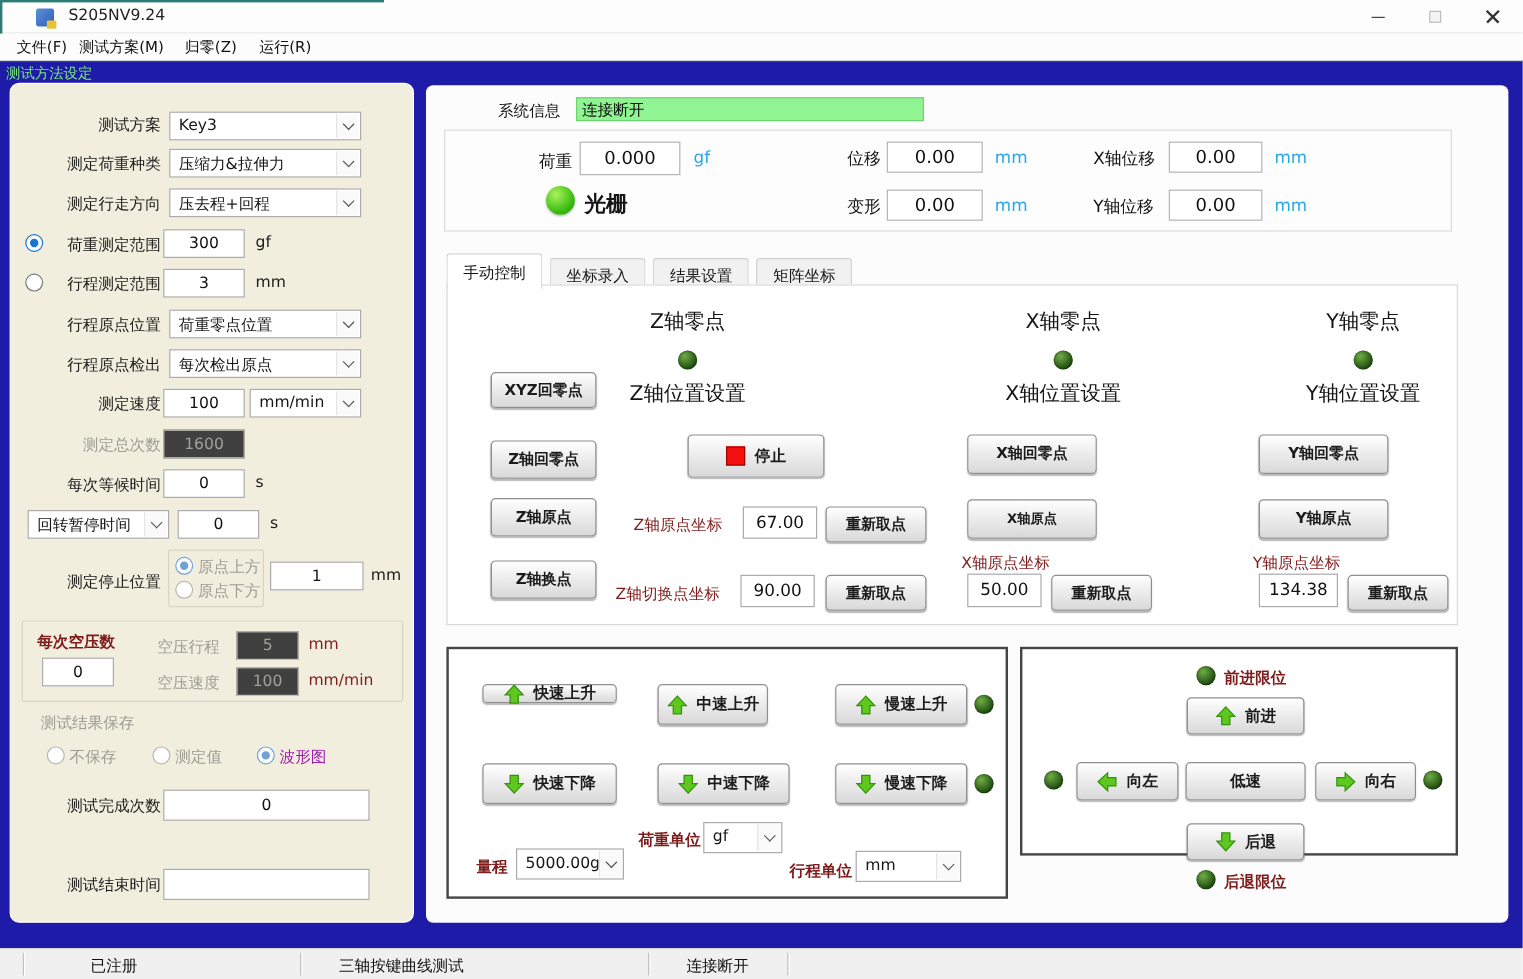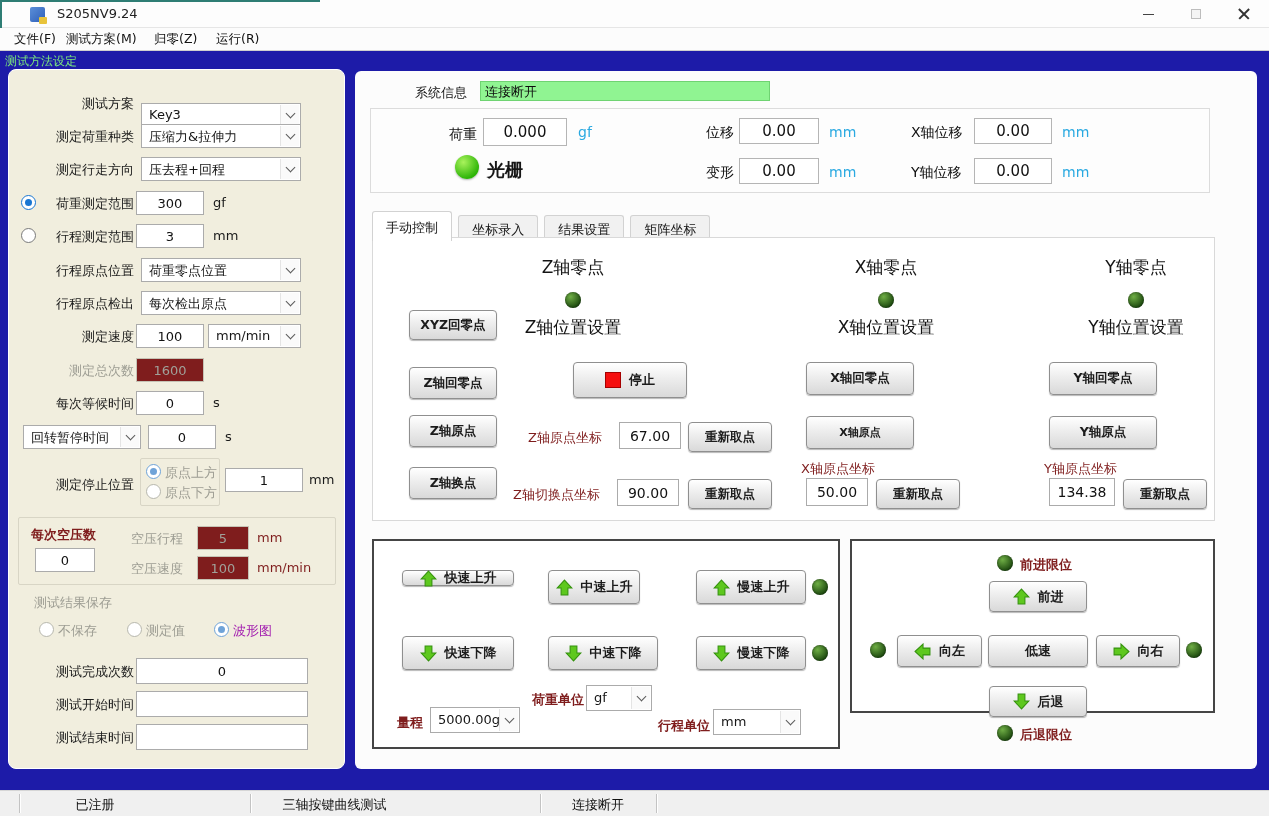--- a/index.html
+++ b/index.html
@@ -27,21 +27,21 @@
 .menubar { position:absolute; left:0; top:28px; width:1269px; height:22px; background:#fcfcfc; }
 .menu-item { position:absolute; top:2px; height:18px; padding:1px 6px; font-size:12.5px; color:#111; }
 
 .main { position:absolute; left:0; top:50px; width:1269px; height:740px; background:#1d1ba8; border-top:1px solid #cfcfcf; }
 .subheader { position:absolute; left:5px; top:2px; font-size:12px; color:#7ce87c; }
 
 .left-panel { position:absolute; left:8px; top:18px; width:337px; height:700px; background:#f1eede; border:1px solid #ffffff; border-radius:8px; }
 .lab { position:absolute; left:0; width:125px; text-align:right; font-size:13px; color:#1a1a1a; }
 .lab.gray { color:#9d9d93; }
 .tinput { position:absolute; height:24px; background:#fff; border:1px solid #ababab; text-align:center; font:inherit; color:#111; padding:0 2px; }
-.tinput.dis { background:#7f1d1d; border-color:#c6c3b5; color:#a0a099;text-align:center; }
+.tinput.dis { background:#404040; border-color:#c6c3b5; color:#a0a099;text-align:center; }
 .unit { position:absolute; font-size:13px; color:#1a1a1a; }
 .combo { position:absolute; height:24px; background:#fff; border:1px solid #ababab; }
 .combo-val { position:absolute; left:7px; top:3px; font-size:13px; white-space:nowrap; }
 .combo-btn { position:absolute; right:1px; top:1px; bottom:1px; width:19px; background:#fafafa; border-left:1px solid #e4e4e4; display:flex; align-items:center; justify-content:center; }
 .chev { width:7px; height:7px; border-right:1.6px solid #5a5a5a; border-bottom:1.6px solid #5a5a5a; transform:rotate(45deg); margin-top:-4px; }
 .radio { position:absolute; width:15px; height:15px; border-radius:50%; border:1px solid #7a7a7a; background:#fff; }
 .radio.sel { border-color:#1976d2; }
 .radio.sel::after { content:""; position:absolute; left:3px; top:3px; right:3px; bottom:3px; border-radius:50%; background:#1976d2; }
 .radio.dis { border-color:#b7b7ad; }
 .radio.dis.sel { border-color:#6fa3d8; } .radio.dis.sel::after { background:#6fa3d8; }
@@ -111,21 +111,21 @@
   <span class="menu-item" style="left:210px">运行(R)</span>
 </div>
 
 <div class="main">
   <div class="subheader">测试方法设定</div>
 
   <div class="left-panel">
 
     <div style="position:absolute;top:21px;left:0;right:0;height:24px">
       <span class="lab" style="top:4px">测试方案</span>
-      <div class="combo" style="left:132px;width:160px;top:12px">
+      <div class="combo" style="left:132px;width:160px;top:2px">
         <span class="combo-val">Key3</span>
         <span class="combo-btn">
             <i class="chev"></i>
           </span>
       </div>
     </div>
 
     <div style="position:absolute;top:54px;left:0;right:0;height:24px">
       <span class="lab" style="top:4px">测定荷重种类</span>
       <div class="combo" style="left:132px;width:160px;top:0">
@@ -242,24 +242,20 @@
       <span class="radio dis" style="left:118px;top:3px"></span>
       <span class="rlabel" style="left:137px;top:3px;color:#9d9d93">测定值</span>
       <span class="radio sel dis" style="left:205px;top:3px"></span>
       <span class="rlabel" style="left:224px;top:3px;color:#a21caf">波形图</span>
     </div>
 
     <div style="position:absolute;top:588px;left:0;right:0;height:26px">
       <span class="lab" style="top:5px">测试完成次数</span>
       <input class="tinput" style="left: 127px; width: 172px; top: 0px; height: 26px;" value="0">
     </div>
-    <div style="position:absolute;top:621px;left:0;right:0;height:26px">
-      <span class="lab" style="top:5px">测试开始时间</span>
-      <input class="tinput" style="left: 127px; width: 172px; top: 0px; height: 26px;" value="">
-    </div>
     <div style="position:absolute;top:654px;left:0;right:0;height:26px">
       <span class="lab" style="top:5px">测试结束时间</span>
       <input class="tinput" style="left: 127px; width: 172px; top: 0px; height: 26px;" value="">
     </div>
   </div>
 
   <div class="right-panel">
 
     <span class="info-label">系统信息</span>
     <div class="info-field">连接断开</div>

